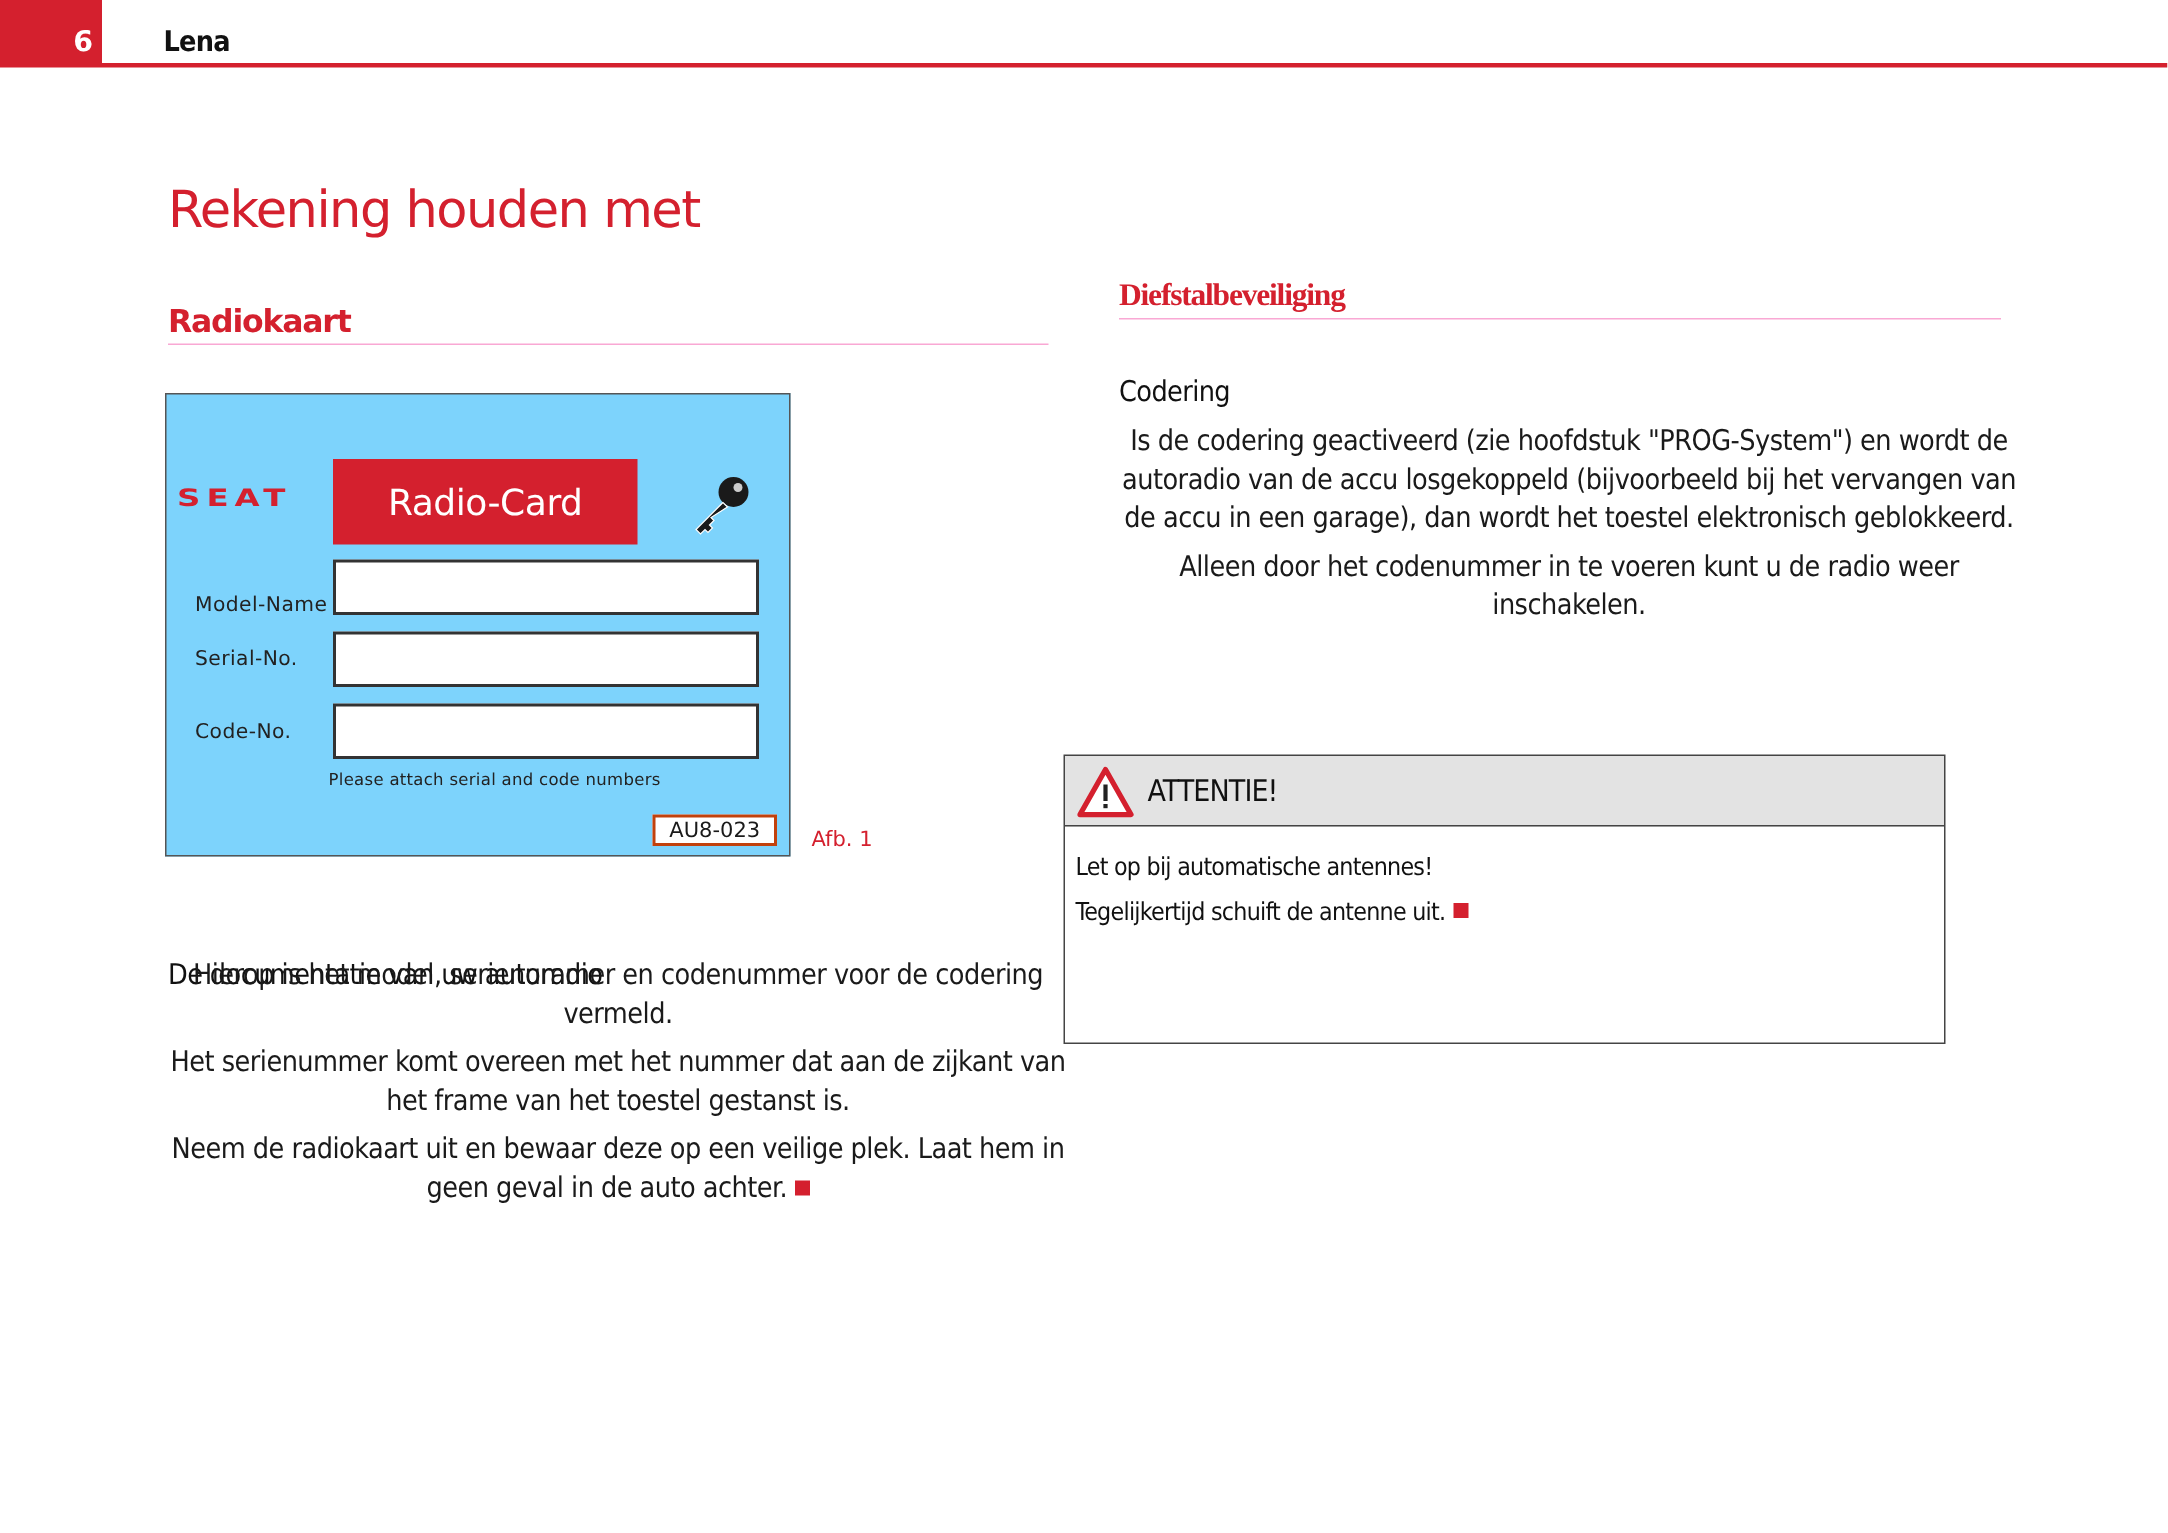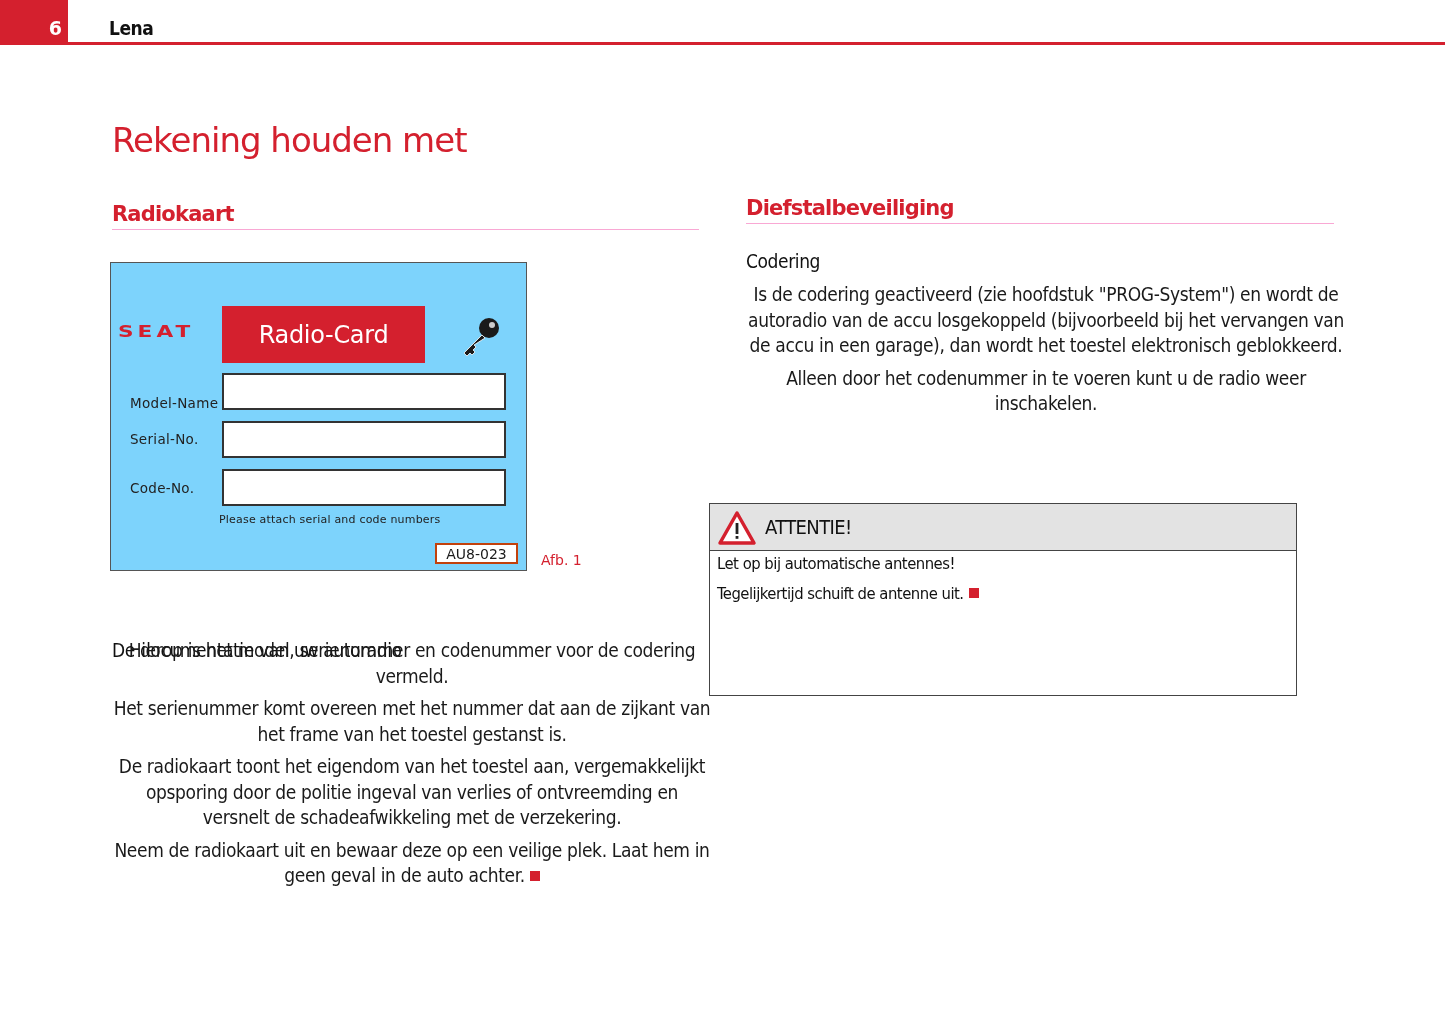--- a/index.html
+++ b/index.html
@@ -9,21 +9,21 @@
   
   .page-num-block { position: absolute; left: 0; top: 0; width: 68px; height: 45px; background: #d4202e; }
   .page-num { position: absolute; right: 6px; top: 17px; color: #fff; font-weight: bold; font-size: 19px; font-family: "DejaVu Sans", sans-serif; }
   .header-line { position: absolute; left: 68px; top: 42px; width: 1377px; height: 3px; background: #d4202e; }
   .running-title { position: absolute; left: 109px; top: 17px; font-size: 19px; font-weight: bold; color: #111; font-family: "DejaVu Sans Condensed", "DejaVu Sans", sans-serif; letter-spacing: -0.5px; }
 
   .chapter-title { position: absolute; left: 112px; top: 120px; font-size: 34px; color: #d4202e; font-family: "DejaVu Sans", sans-serif; letter-spacing: -1px; font-weight: normal; }
 
   .section-head { position: absolute; font-size: 21px; font-weight: bold; color: #d4202e; letter-spacing: -0.8px; padding-bottom: 3px; border-bottom: 1px solid #f9a8d4; }
   .section-left { left: 112px; top: 202px; width: 587px; }
-  .section-right { left: 746px; top: 196px; width: 588px; }
+  .section-right { left: 746px; top: 184px; width: 588px; font-family: Liberation Serif, serif; }
 
   
   .radio-card { position: absolute; left: 110px; top: 262px; width: 417px; height: 309px; background: #7dd3fc; border: 1.5px solid #555; }
   .seat-logo { position: absolute; left: 7px; top: 59px; font-size: 16px; font-weight: bold; color: #d4202e; letter-spacing: 3px; font-family: "DejaVu Sans", sans-serif; transform: scaleX(1.35); transform-origin: left center; }
   .card-banner { position: absolute; left: 111px; top: 43px; width: 203px; height: 57px; background: #d4202e; color: #fff; font-size: 24px; display: flex; align-items: center; justify-content: center; letter-spacing: -0.3px; }
   .key-icon { position: absolute; left: 347px; top: 52px; width: 44px; height: 44px; }
   .field-label { position: absolute; left: 19px; font-size: 13.5px; color: #222; letter-spacing: 0.3px; }
   .field-box { position: absolute; left: 111px; width: 284px; height: 37px; background: #fff; border: 2px solid #333; }
   .card-note { position: absolute; left: 108px; top: 250px; font-size: 11px; color: #222; letter-spacing: 0.2px; }
   .card-code { position: absolute; left: 324px; top: 280px; width: 83px; height: 21px; background: #fff; border: 2px solid #c2410c; font-size: 14px; text-align: center; line-height: 19px; }
@@ -35,21 +35,21 @@
   .end-mark { display: inline-block; width: 10px; height: 10px; background: #d4202e; margin-left: 5px; vertical-align: 1px; }
 
   .left-col-text { left: 112px; top: 638px; width: 600px; }
   .right-col-text { left: 746px; top: 282px; width: 600px; }
 
   
   .warn-box { position: absolute; left: 709px; top: 467px; width: 588px; height: 193px; border: 1.5px solid #444; margin-top: 36px; }
   .warn-head { height: 47px; background: #e3e3e3; border-bottom: 1.5px solid #444; position: relative; }
   .warn-icon { position: absolute; left: 7px; top: 6px; width: 40px; height: 36px; }
   .warn-title { position: absolute; left: 55px; top: 11px; font-size: 20px; color: #111; letter-spacing: -0.6px; font-family: "DejaVu Sans Condensed", "DejaVu Sans", sans-serif; }
-  .warn-body { padding: 1px 7px; font-size: 16.5px; line-height: 23.5px; letter-spacing: -0.5px; color: #111; font-family: "DejaVu Sans Condensed", "DejaVu Sans", sans-serif; }
+  .warn-body { padding: 15px 7px; font-size: 16.5px; line-height: 23.5px; letter-spacing: -0.5px; color: #111; font-family: "DejaVu Sans Condensed", "DejaVu Sans", sans-serif; }
   .warn-body p { margin-bottom: 6px; }
 </style>
 </head>
 <body>
 
 <div class="page-num-block">
   <span class="page-num">6</span>
 </div>
 <div class="header-line"></div>
 <div class="running-title">Lena</div>
@@ -78,21 +78,20 @@
 
   <div class="card-note">Please attach serial and code numbers</div>
   <div class="card-code">AU8-023</div>
 </div>
 <div class="fig-label">Afb. 1</div>
 
 <div class="subhead" style="left:112px; top:607px;margin-top:32px;">De documentatie van uw autoradio</div>
 <div class="body-text left-col-text">
   <p>Hierop is het model, serienummer en codenummer voor de codering vermeld.</p>
   <p>Het serienummer komt overeen met het nummer dat aan de zijkant van het frame van het toestel gestanst is.</p>
-  <p>De radiokaart toont het eigendom van het toestel aan, vergemakkelijkt opsporing door de politie ingeval van verlies of ontvreemding en versnelt de schadeafwikkeling met de verzekering.</p>
   <p><span>Neem de radiokaart uit en bewaar deze op een veilige plek. Laat hem in geen geval in de auto achter.</span><span class="end-mark"></span></p>
 </div>
 
 <h2 class="section-head section-right">Diefstalbeveiliging</h2>
 <div class="subhead" style="left:746px; top:250px;">Codering</div>
 <div class="body-text right-col-text">
   <p>Is de codering geactiveerd (zie hoofdstuk "PROG-System") en wordt de autoradio van de accu losgekoppeld (bijvoorbeeld bij het vervangen van de accu in een garage), dan wordt het toestel elektronisch geblokkeerd.</p>
   <p>Alleen door het codenummer in te voeren kunt u de radio weer inschakelen.</p>
 </div>
 

